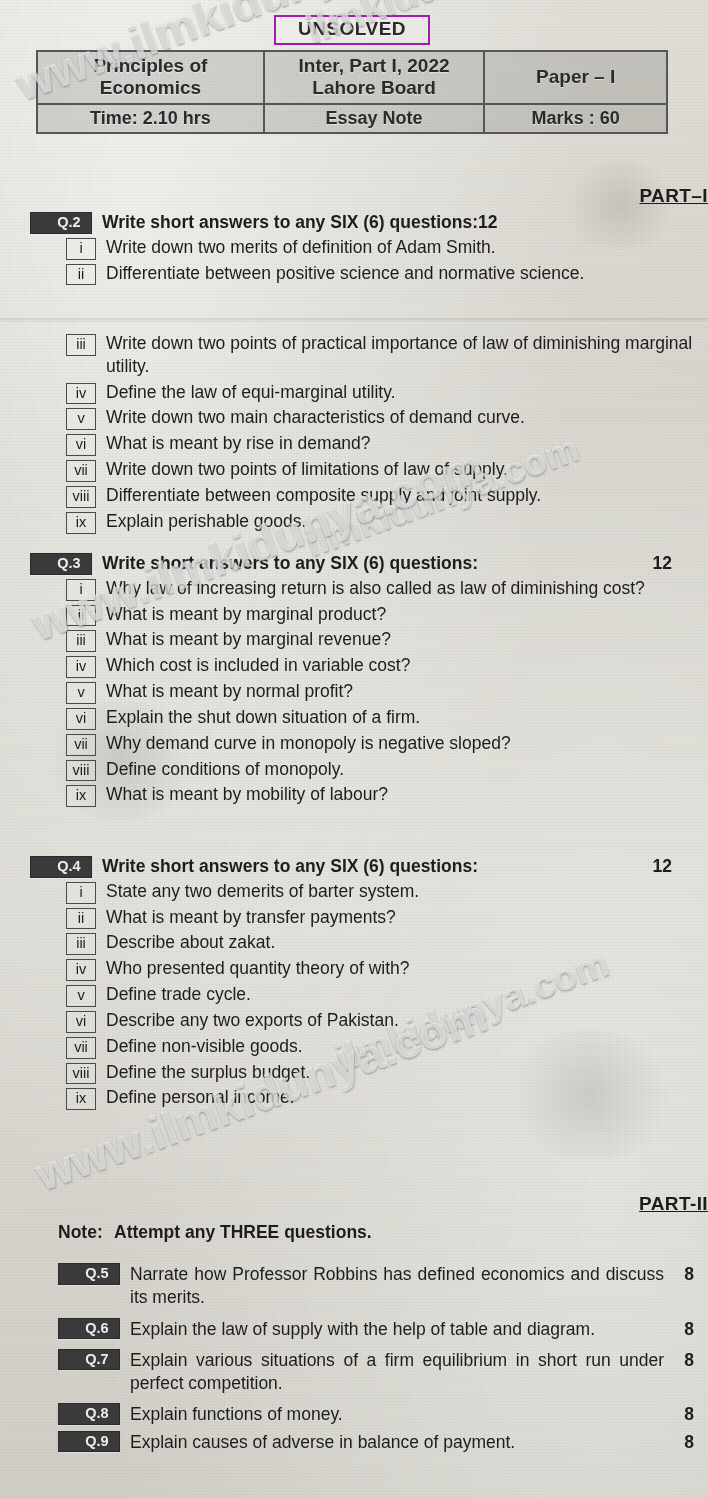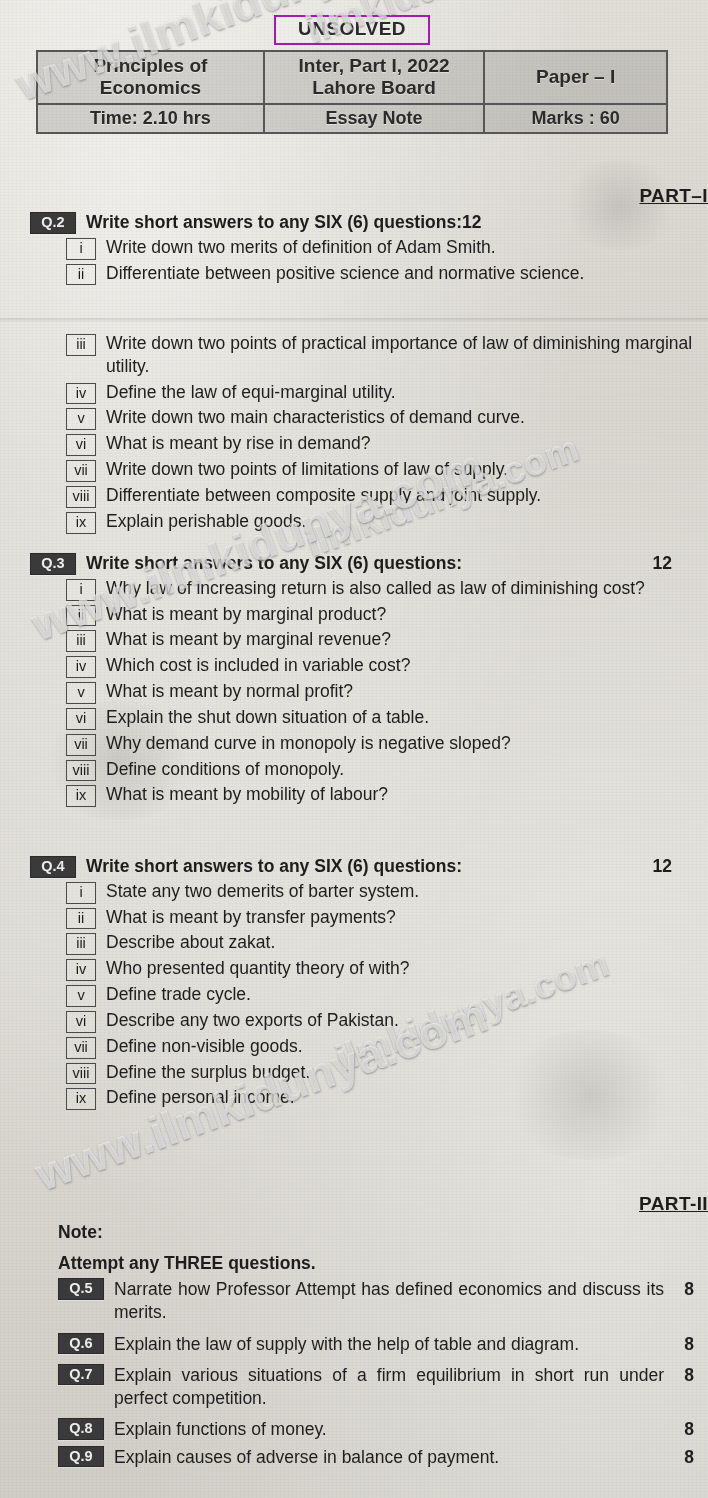--- a/index.html
+++ b/index.html
@@ -80,21 +80,21 @@
 
   .qhead{
     display:flex;align-items:flex-start;gap:10px;
     font-weight:bold;font-size:17.5px;
   }
   .qtag{
     display:inline-block;
     background:#3a3a3a;color:#ededed;
     border:1px solid #2a2a2a;
     font-weight:bold;font-size:14.5px;
-    padding:1px 5px 2px 5px;
+    padding:1px 5px 2px 21px;
     min-width:34px;text-align:center;
     line-height:1.15;
     box-shadow:0 1px 0 rgba(255,255,255,.35);
   }
   .qhead .qtext{flex:1;}
   .qhead .marks{font-weight:bold;min-width:22px;text-align:right;}
 
   .item{
     display:flex;align-items:flex-start;gap:10px;
     font-size:17.5px;line-height:1.33;
@@ -111,21 +111,21 @@
     background:rgba(255,255,255,.12);
     flex:0 0 auto;
     margin-top:2px;
   }
   .itext{flex:1;}
   .itext.just{text-align:justify;}
   .imark{min-width:20px;text-align:right;font-weight:bold;}
 
   .indentA{padding-left:30px;}
   .indentB{padding-left:66px;}
-  .indentC{padding-left:58px;flex-direction:column;}
+  .indentC{padding-left:58px;}
 
   .note-row{
     display:flex;gap:10px;align-items:flex-start;
     font-weight:bold;font-size:17.5px;
   }
   .note-lbl{width:46px;}
 
   
   .wm{
     position:absolute;z-index:5;pointer-events:none;
@@ -248,21 +248,21 @@
     <div class="item indentB">
       <span class="rn">iv</span>
       <span class="itext">Which cost is included in variable cost?</span>
     </div>
     <div class="item indentB">
       <span class="rn">v</span>
       <span class="itext">What is meant by normal profit?</span>
     </div>
     <div class="item indentB">
       <span class="rn">vi</span>
-      <span class="itext">Explain the shut down situation of a table.</span>
+      <span class="itext">Explain the shut down situation of a firm.</span>
     </div>
     <div class="item indentB">
       <span class="rn">vii</span>
       <span class="itext">Why demand curve in monopoly is negative sloped?</span>
     </div>
     <div class="item indentB">
       <span class="rn">viii</span>
       <span class="itext">Define conditions of monopoly.</span>
     </div>
     <div class="item indentB">
@@ -316,23 +316,23 @@
   </div>
 
   <div class="part-title" id="part2-title">PART-II</div>
 
   <div class="qblock" style="top:1222px;">
     <div class="note-row indentC">
       <span class="note-lbl">Note:</span>
       <span>Attempt any THREE questions.</span>
     </div>
 
-    <div class="item" style="padding-left:58px;padding-right:14px;margin-top:4px;">
+    <div class="item" style="padding-left:58px;padding-right:14px;margin-top:20px;">
       <span class="qtag">Q.5</span>
-      <span class="itext just">Narrate how Professor Attempt has defined economics and discuss its merits.</span>
+      <span class="itext just">Narrate how Professor Robbins has defined economics and discuss its merits.</span>
       <span class="imark">8</span>
     </div>
     <div class="item" style="padding-left:58px;padding-right:14px;margin-top:8px;">
       <span class="qtag">Q.6</span>
       <span class="itext just">Explain the law of supply with the help of table and diagram.</span>
       <span class="imark">8</span>
     </div>
     <div class="item" style="padding-left:58px;padding-right:14px;margin-top:8px;">
       <span class="qtag">Q.7</span>
       <span class="itext just">Explain various situations of a firm equilibrium in short run under perfect competition.</span>

